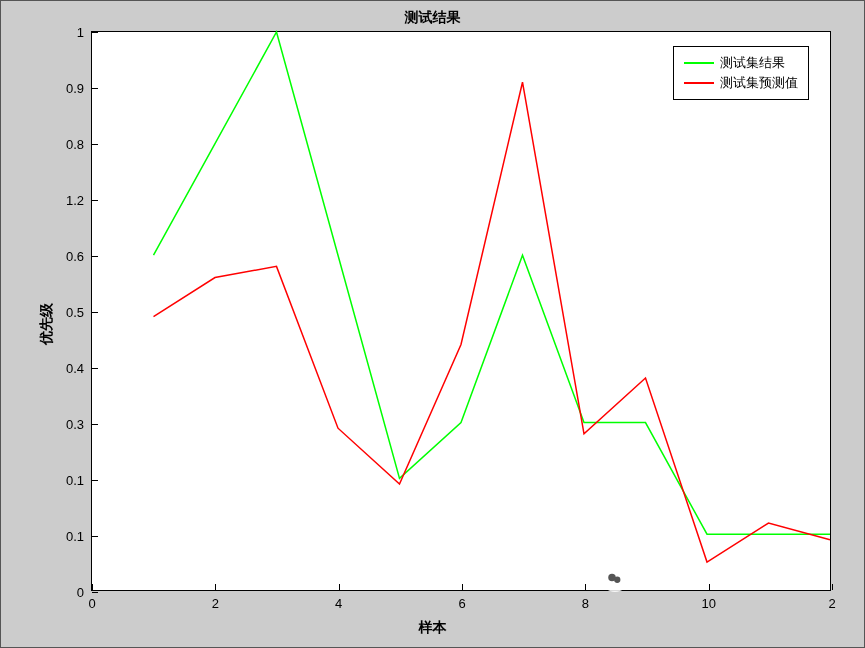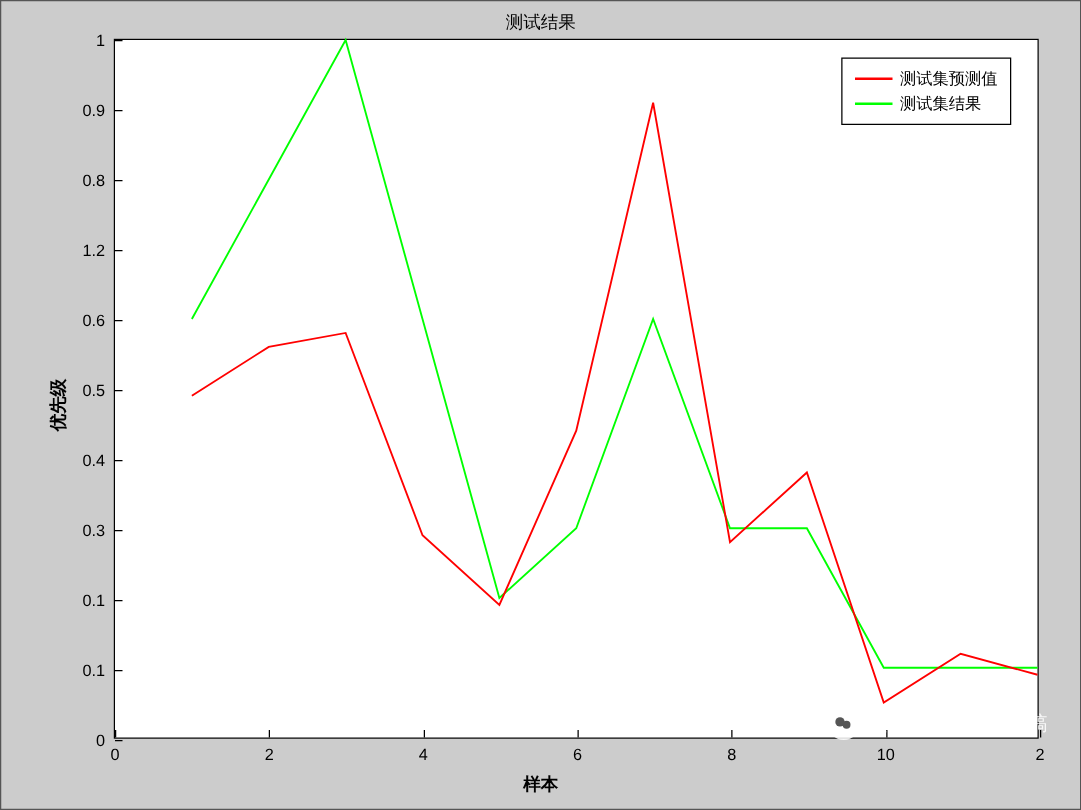--- a/index.html
+++ b/index.html
@@ -27,21 +27,21 @@
     background: #ffffff;
     border: 1px solid #000;
   }
   .title {
     position: absolute;
     top: 8px;
     left: 0;
     width: 100%;
     text-align: center;
     font-size: 14px;
-    font-weight: normal;
+    font-weight: bold;
   }
   .xlabel {
     position: absolute;
     bottom: 10px;
     left: 0;
     width: 100%;
     text-align: center;
     font-size: 14px;
     font-weight: bold;
   }
@@ -92,27 +92,27 @@
     align-items: center;
     gap: 6px;
     height: 20px;
   }
   .legend-line {
     width: 30px;
     height: 2px;
   }
   .watermark {
     position: absolute;
-    right: 26px;
+    right: 50px;
     bottom: 55px;
     display: flex;
     align-items: center;
     gap: 8px;
     color: rgba(255,255,255,0.85);
-    font-size: 16px;
+    font-size: 20px;
     text-align: right;
   }
   .wm-icon {
     width: 26px;
     height: 26px;
     border-radius: 50%;
     background: rgba(255,255,255,0.85);
     display: flex;
     align-items: center;
     justify-content: center;
@@ -167,26 +167,26 @@
       <div class="tick-y" style="top: 56px; text-align: center;">0.9</div>
       <div class="tick-mark-y" style="top: 0px;"></div>
       <div class="tick-y" style="top: 0px;">1</div>
     </div>
 
   <div class="ylabel">优先级</div>
   <div class="xlabel">样本</div>
 
   <div class="legend" style="right: 55px; top: 45px;">
       <div class="legend-row">
+        <div class="legend-line" style="background: rgb(0, 255, 0);"></div>
+        <span>测试集结果</span>
+      </div>
+      <div class="legend-row">
         <div class="legend-line" style="background: rgb(255, 0, 0);"></div>
         <span>测试集预测值</span>
-      </div>
-      <div class="legend-row">
-        <div class="legend-line" style="background: rgb(0, 255, 0);"></div>
-        <span>测试集结果</span>
       </div>
     </div>
 
   <div class="watermark">
     <span class="wm-icon">
       <svg viewBox="0 0 24 24" width="18" height="18" fill="#555555">
         <circle cx="8" cy="10" r="5"></circle>
           <circle cx="15" cy="13" r="4.2"></circle>
       </svg>
     </span>

